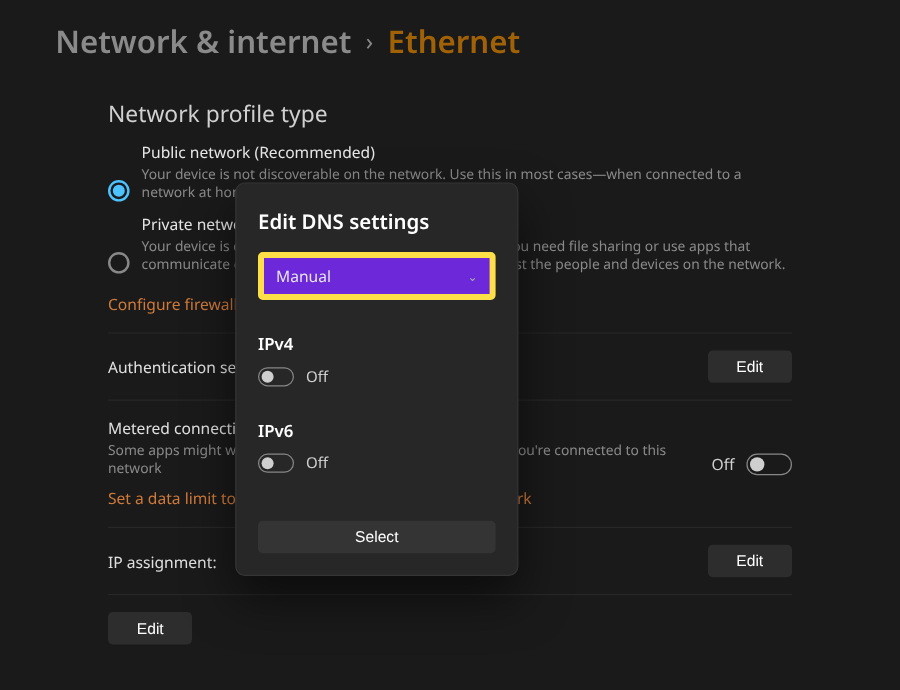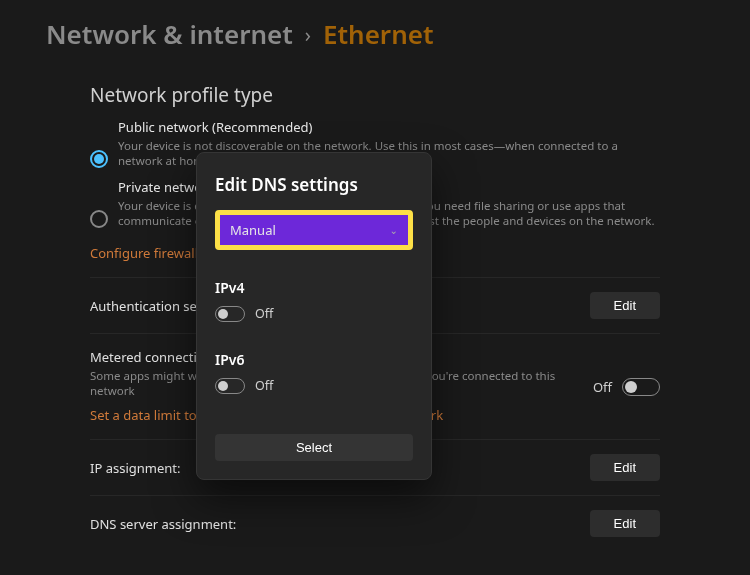--- a/index.html
+++ b/index.html
@@ -121,21 +121,20 @@
         <div class="toggle"></div>
       </div>
     </div>
 
     <div class="row">
       <div class="row-title">IP assignment:</div>
       <button class="btn">Edit</button>
     </div>
 
     <div class="row">
-      <div class="row-title">DNS server assignment:</div>
       <button class="btn">Edit</button>
     </div>
 
     <div class="details">
       <div class="detail-row">
         
         
         
       </div>
 

